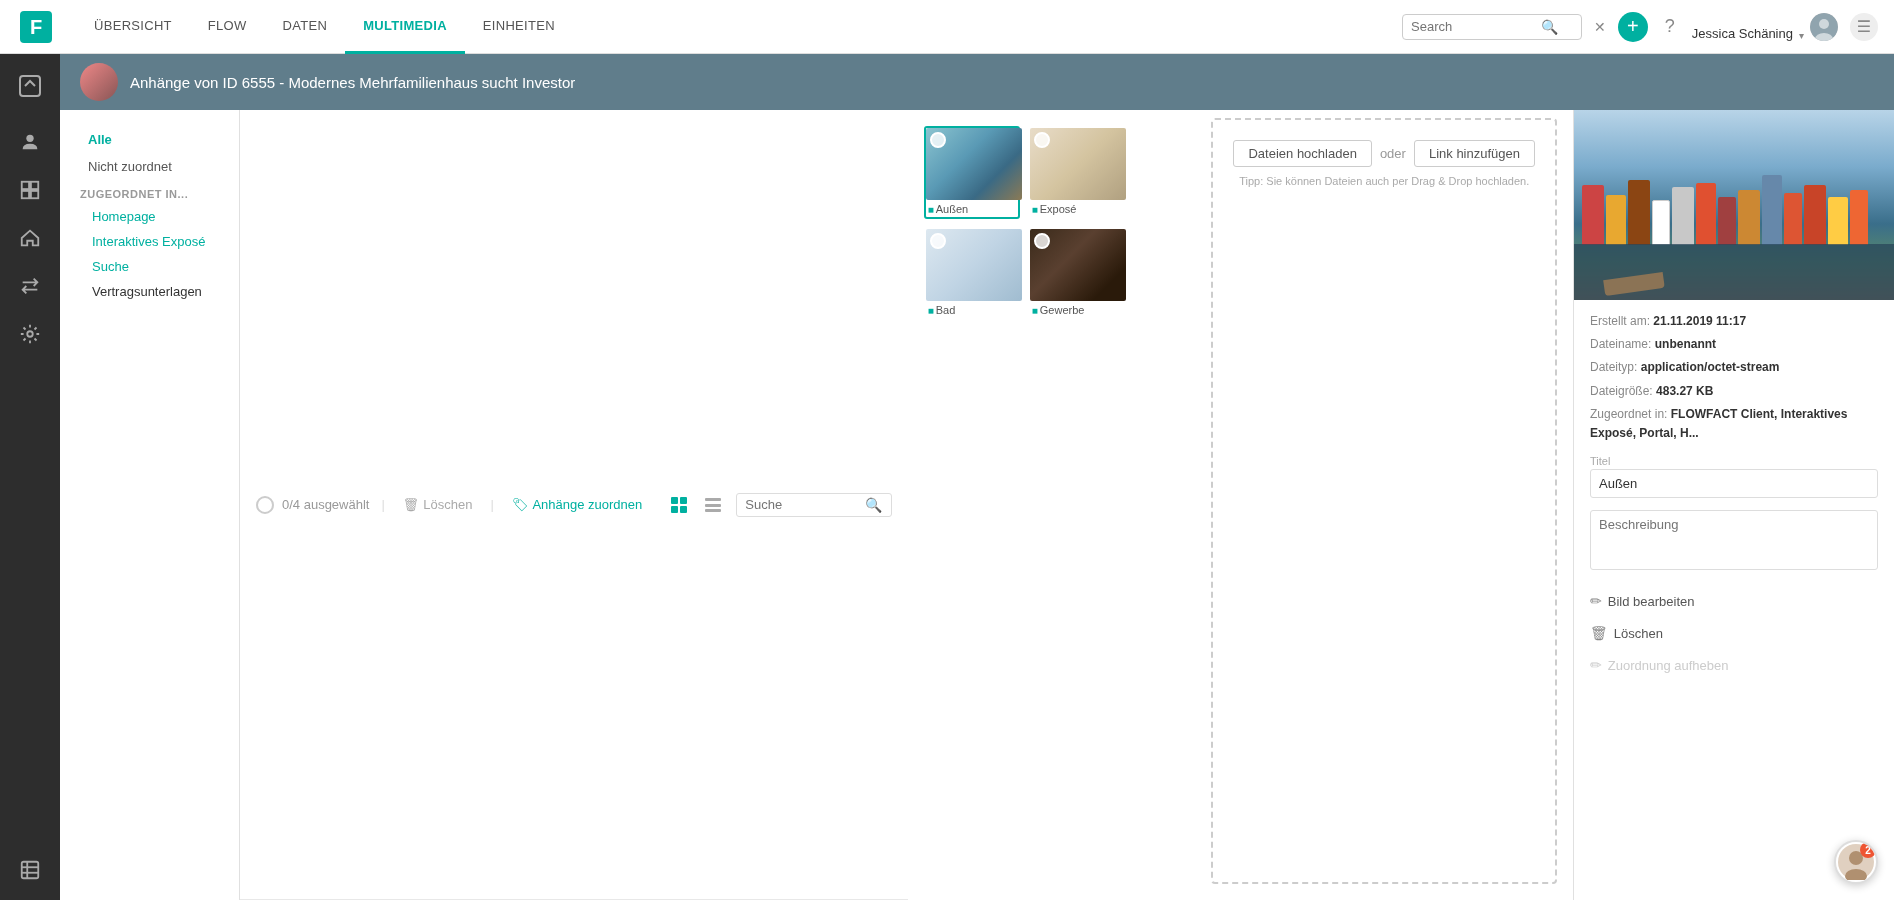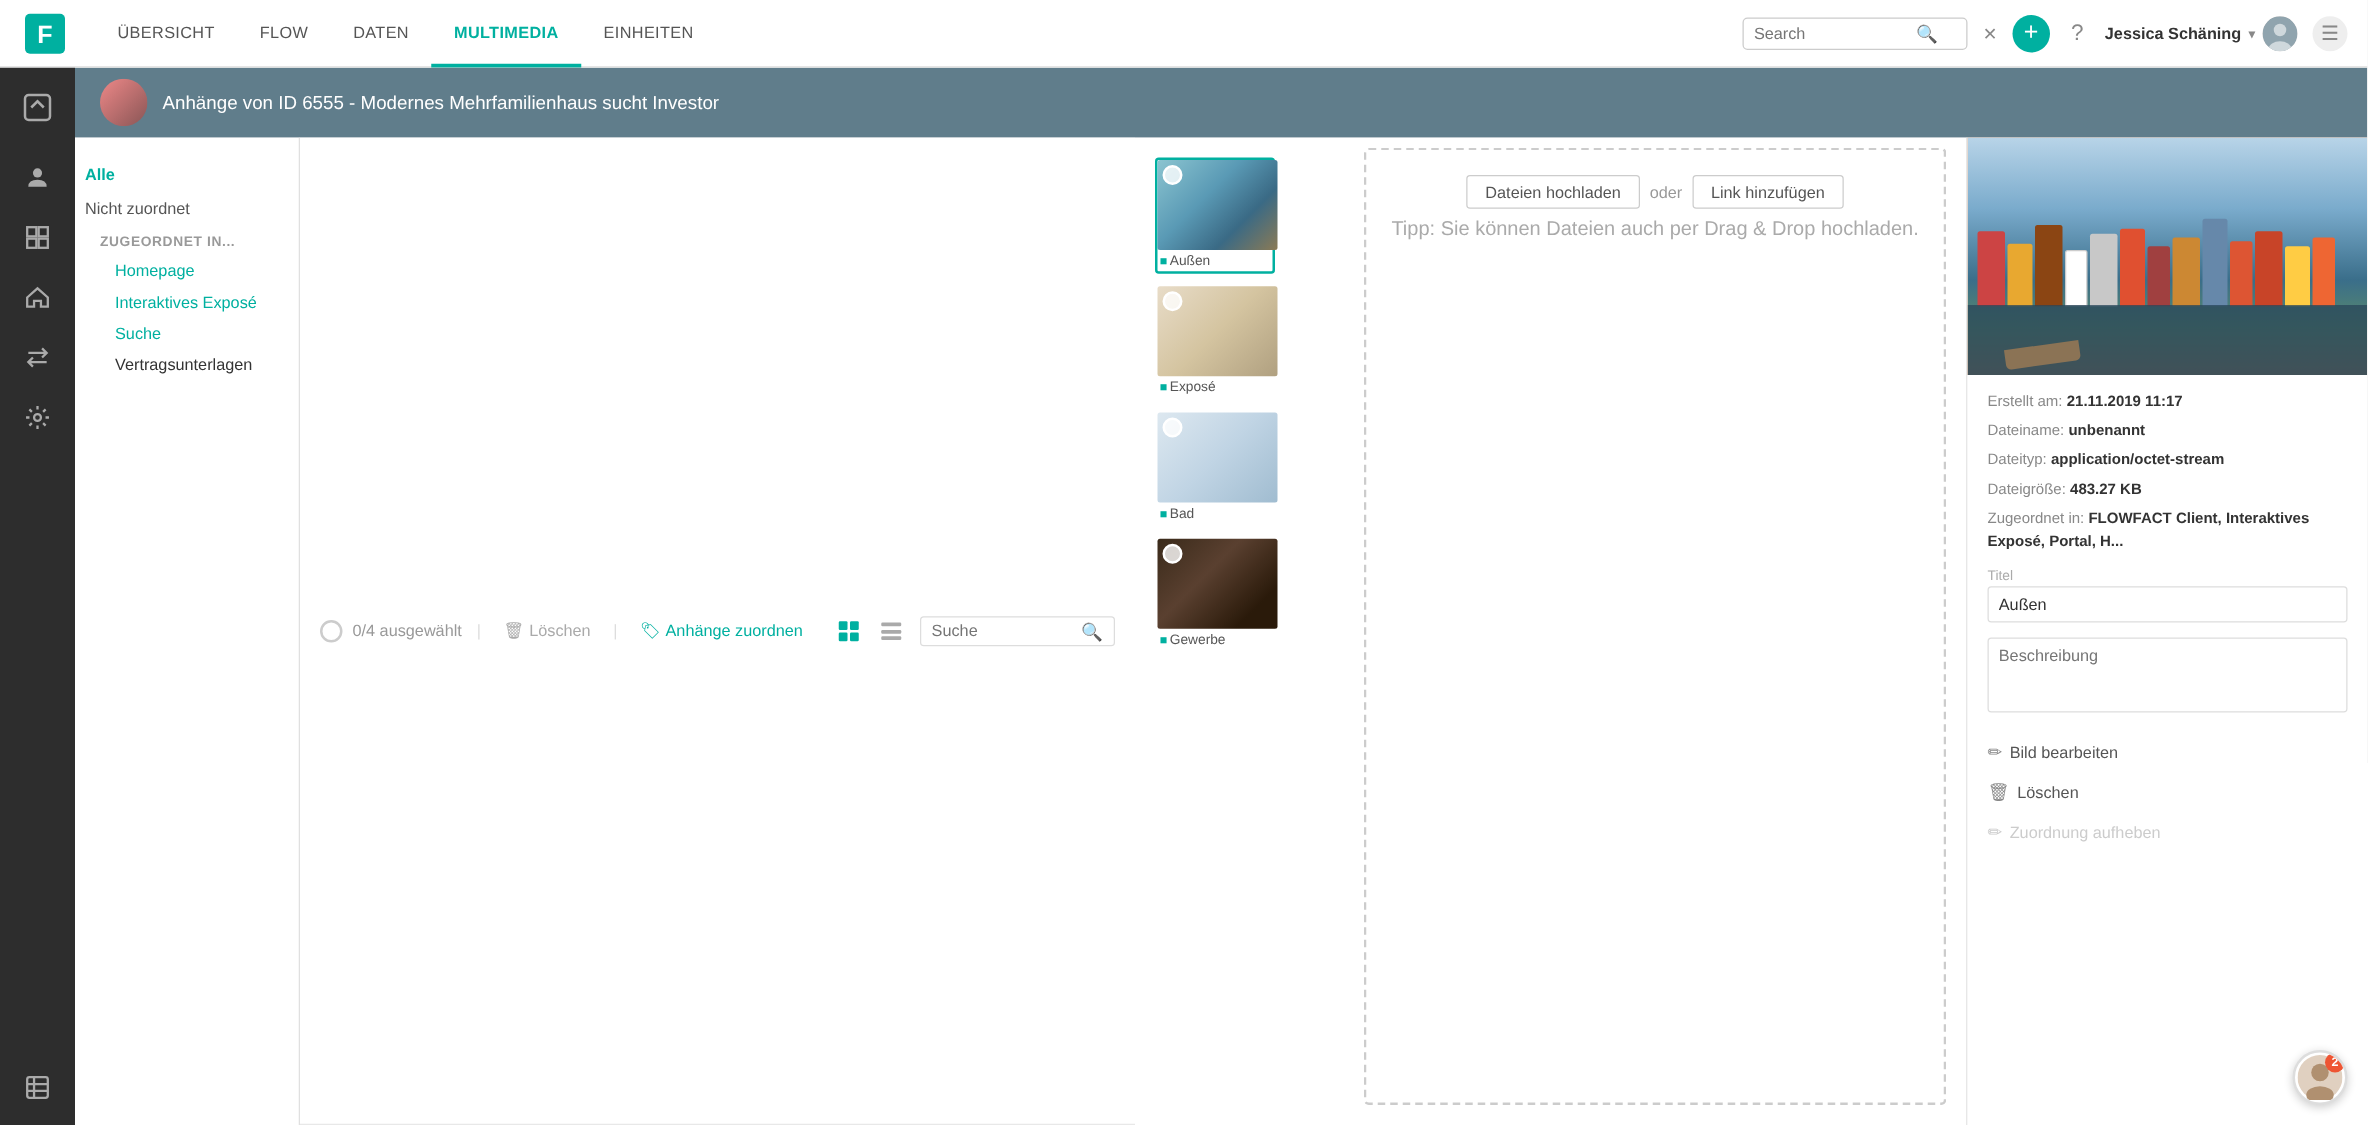--- a/index.html
+++ b/index.html
@@ -29,21 +29,21 @@
     .search-box .search-icon { color: #888; font-size: 14px; cursor: pointer; }
     .search-clear { color: #888; font-size: 14px; cursor: pointer; padding: 0 4px; }
     .btn-add {
       background: #00b0a0; color: #fff; border: none; border-radius: 50%;
       width: 30px; height: 30px; font-size: 20px; cursor: pointer; display: flex; align-items: center; justify-content: center;
     }
     .btn-help {
       background: none; border: none; color: #888; font-size: 18px; cursor: pointer;
       width: 28px; height: 28px; border-radius: 50%; display: flex; align-items: center; justify-content: center;
     }
-    .user-menu { display: flex; align-items: center; gap: 6px; cursor: pointer; font-weight: bold; }
+    .user-menu { display: flex; align-items: flex-end; gap: 6px; cursor: pointer; }
     .user-menu-name { font-size: 13px; color: #333; }
     .user-menu-arrow { color: #888; font-size: 10px; }
     .user-avatar-top {
       width: 28px; height: 28px; border-radius: 50%; background: #ccc;
       display: flex; align-items: center; justify-content: center; font-size: 11px; overflow: hidden;
     }
 
     
     .main-layout { display: flex; flex: 1; overflow: hidden; }
 
@@ -77,21 +77,21 @@
 
     
     .body-row { display: flex; flex: 1; overflow: hidden; }
 
     
     .left-panel {
       width: 180px; background: #fff; border-right: 1px solid #e0e0e0;
       padding: 16px 0; flex-shrink: 0; overflow-y: auto;
     }
     .left-panel-item {
-      padding: 6px 8px; cursor: pointer; font-size: 13px; color: #555;
+      padding: 6px 28px; cursor: pointer; font-size: 13px; color: #555;
     }
     .left-panel-item.active { color: #00b0a0; font-weight: 600; }
     .left-panel-section {
       padding: 8px 20px 4px; font-size: 11px; color: #999; text-transform: uppercase;
       letter-spacing: 0.5px; font-weight: 600;
     }
     .left-panel-sub {
       padding: 5px 32px; font-size: 13px; cursor: pointer;
     }
     .left-panel-sub.teal { color: #00b0a0; }
@@ -161,21 +161,21 @@
     }
     .upload-zone-inner { display: flex; align-items: center; justify-content: center; gap: 8px; flex-wrap: wrap; }
     .btn-upload {
       border: 1px solid #ccc; background: #fff; padding: 5px 14px; border-radius: 3px;
       cursor: pointer; font-size: 13px; color: #555;
     }
     .btn-link {
       border: 1px solid #ccc; background: #fff; padding: 5px 14px; border-radius: 3px;
       cursor: pointer; font-size: 13px; color: #555;
     }
-    .upload-tip { font-size: 16px; color: #aaa; margin-top: 8px; }
+    .upload-tip { font-size: 11px; color: #aaa; margin-top: 8px; }
     .upload-or { color: #999; font-size: 13px; }
 
     
     .right-panel {
       width: 320px; background: #fff; flex-shrink: 0; overflow-y: auto;
       padding: 0;
     }
     .right-panel-header {
       display: flex; align-items: center; justify-content: space-between;
       padding: 14px 16px 10px; border-bottom: 1px solid #e8e8e8;

